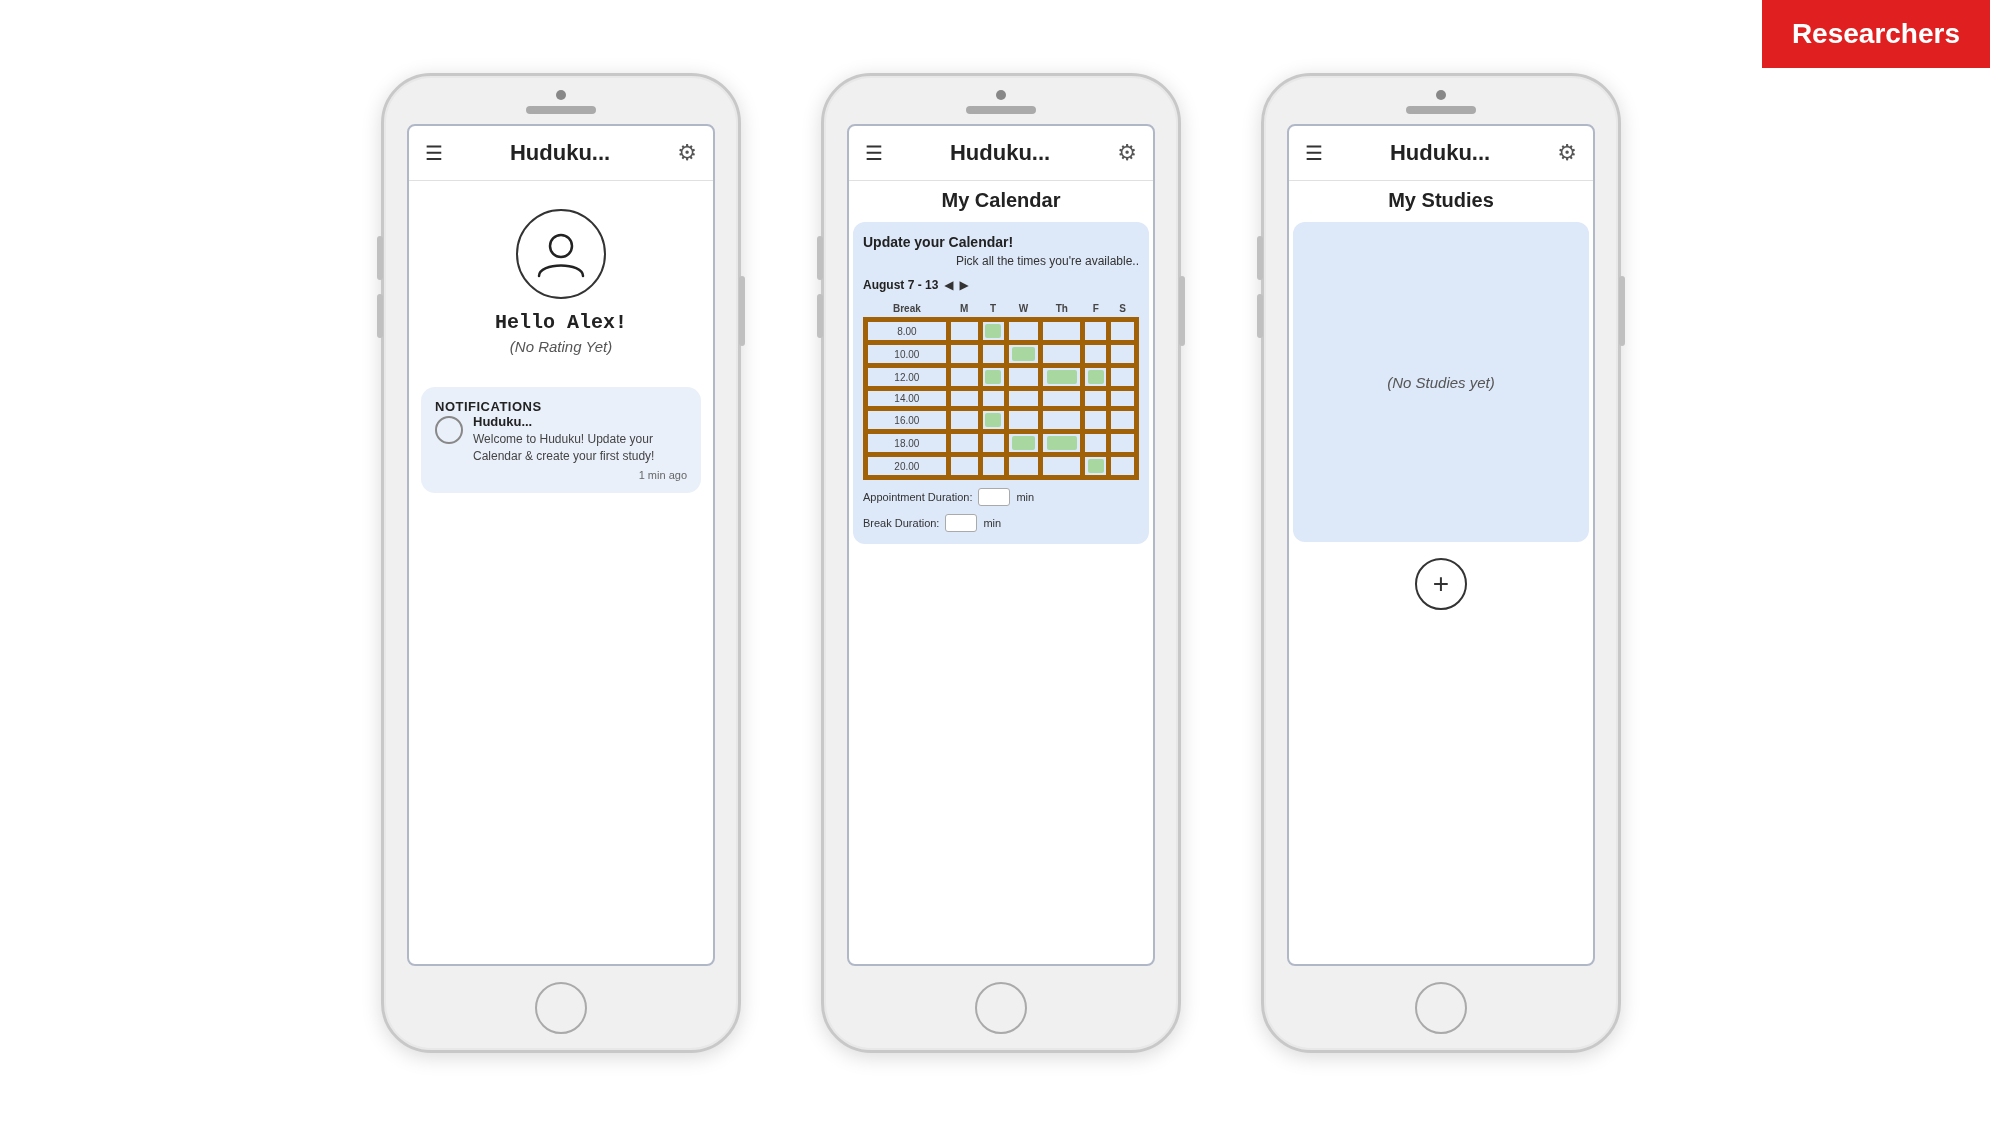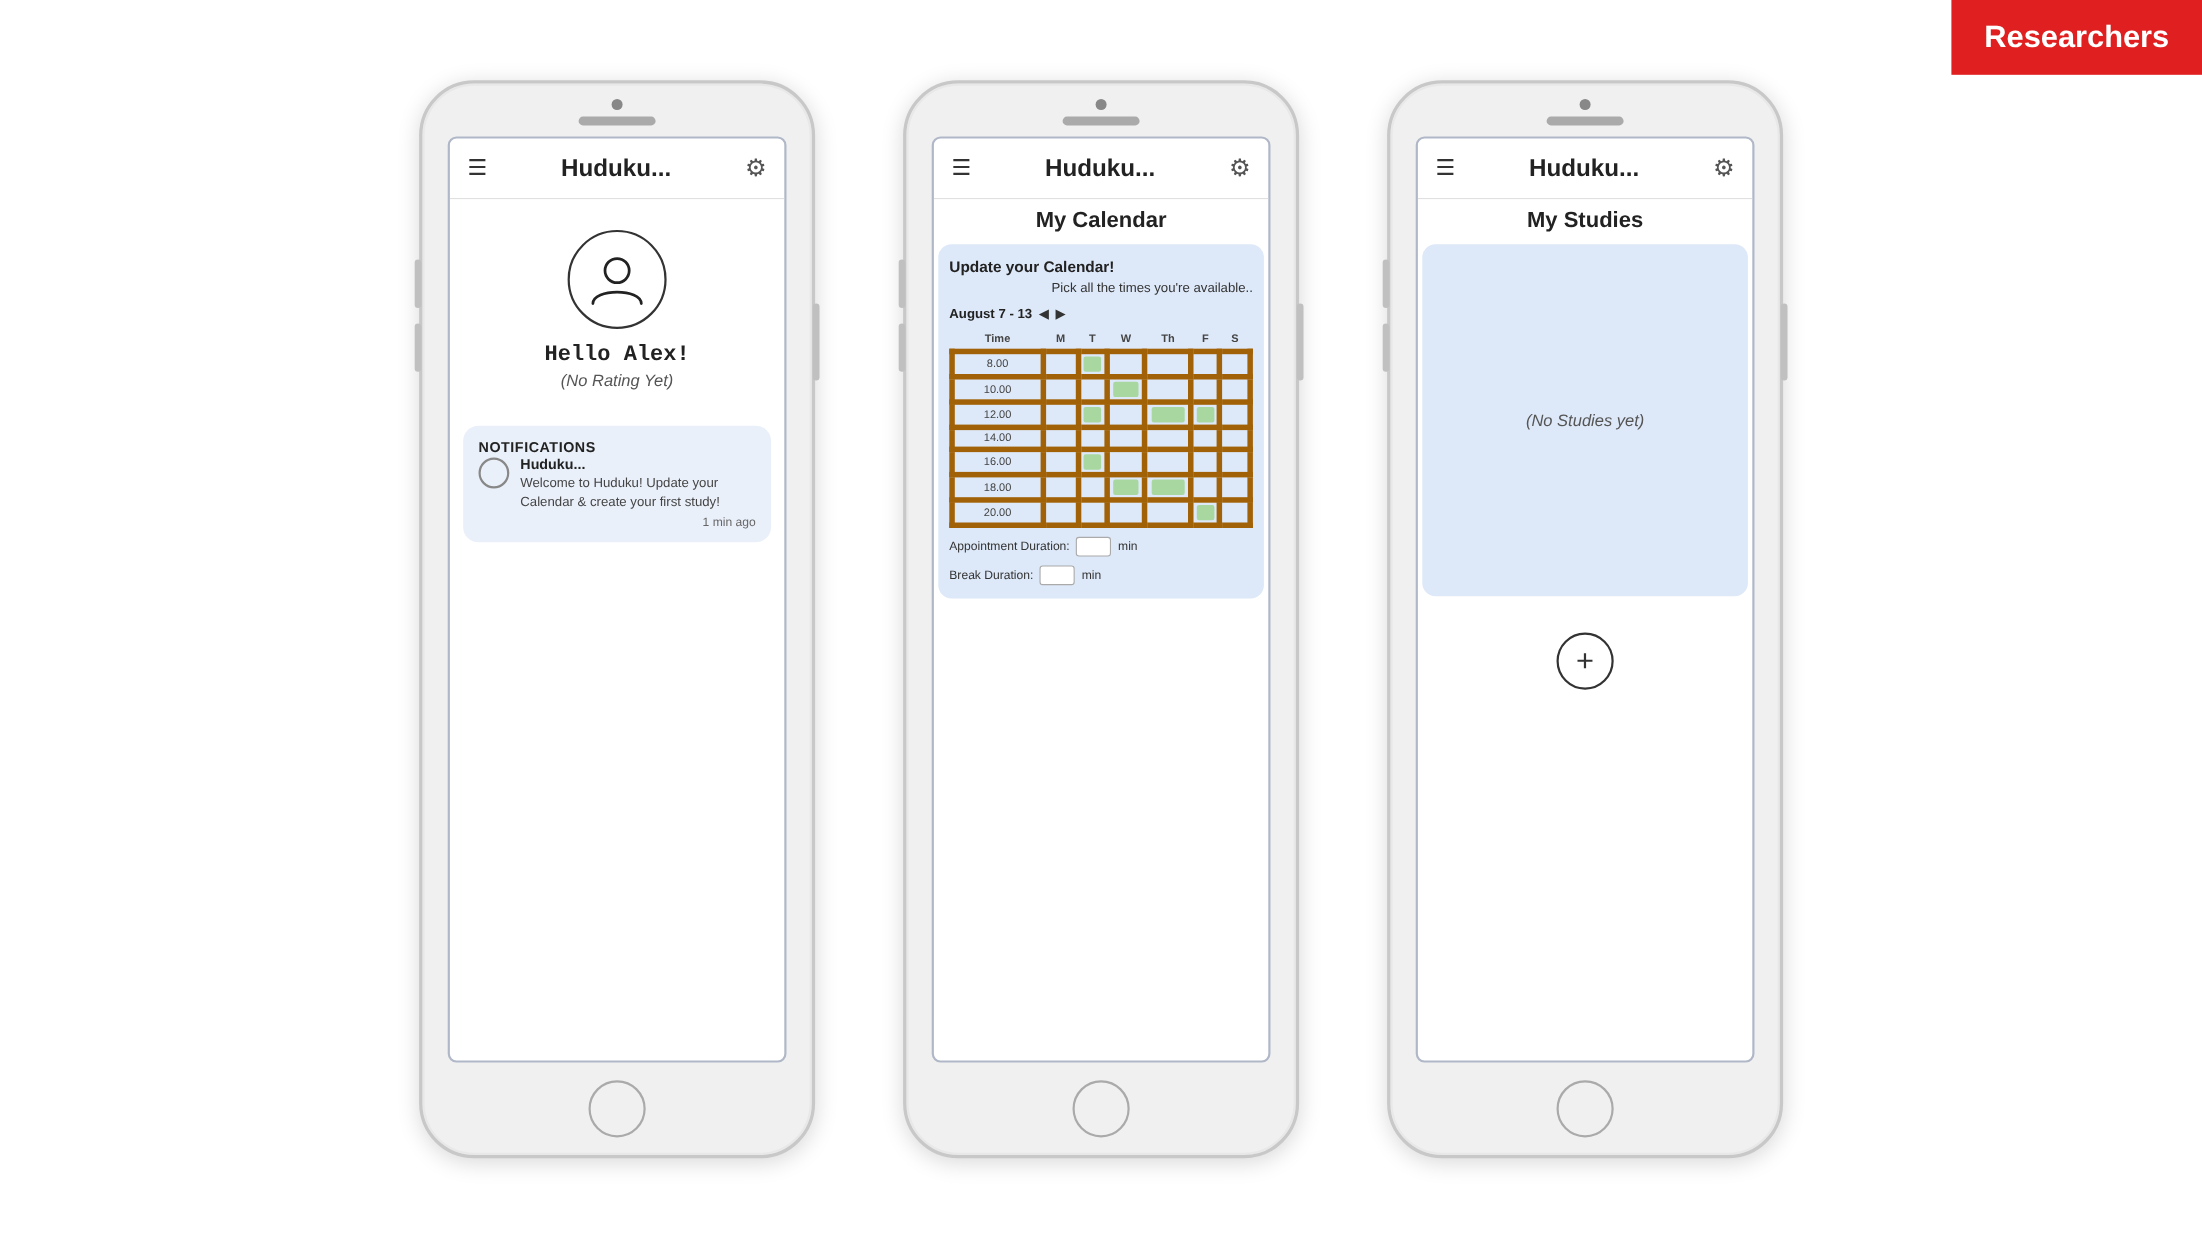--- a/index.html
+++ b/index.html
@@ -9,21 +9,21 @@
       width: 2002px;
       height: 1126px;
       overflow: hidden;
       position: relative;
     }
 
     
     .researchers-badge {
       position: absolute;
       top: 0;
-      right: 0;
+      right: 12px;
       background: #e02020;
       color: white;
       font-size: 28px;
       font-weight: 600;
       padding: 18px 30px;
       z-index: 100;
     }
 
     
     .phones-container {
@@ -344,21 +344,21 @@
       padding: 8px 4px;
     }
     .studies-content-box {
       background: #dde8f8;
       border-radius: 12px;
       padding: 16px 12px;
       min-height: 320px;
       display: flex;
       align-items: center;
       justify-content: center;
-      margin-bottom: 33px;
+      margin-bottom: 16px;
     }
     .no-studies-text {
       font-size: 15px;
       font-style: italic;
       color: #555;
     }
     .add-study-btn {
       display: flex;
       justify-content: center;
       margin-top: 8px;
@@ -455,21 +455,21 @@
           <div class="calendar-update-title">Update your Calendar!</div>
           <div class="calendar-update-sub">Pick all the times you're available..</div>
           <div class="calendar-week-nav">
             <span class="week-label">August 7 - 13</span>
             <span class="nav-arrow">◀</span>
             <span class="nav-arrow">▶</span>
           </div>
           <table class="calendar-grid">
             <thead>
               <tr>
-                <th>Time</th>
+                <th>Break</th>
                 <th>M</th>
                 <th>T</th>
                 <th>W</th>
                 <th>Th</th>
                 <th>F</th>
                 <th>S</th>
               </tr>
             </thead>
             <tbody id="calendar-body">
             <tr>

